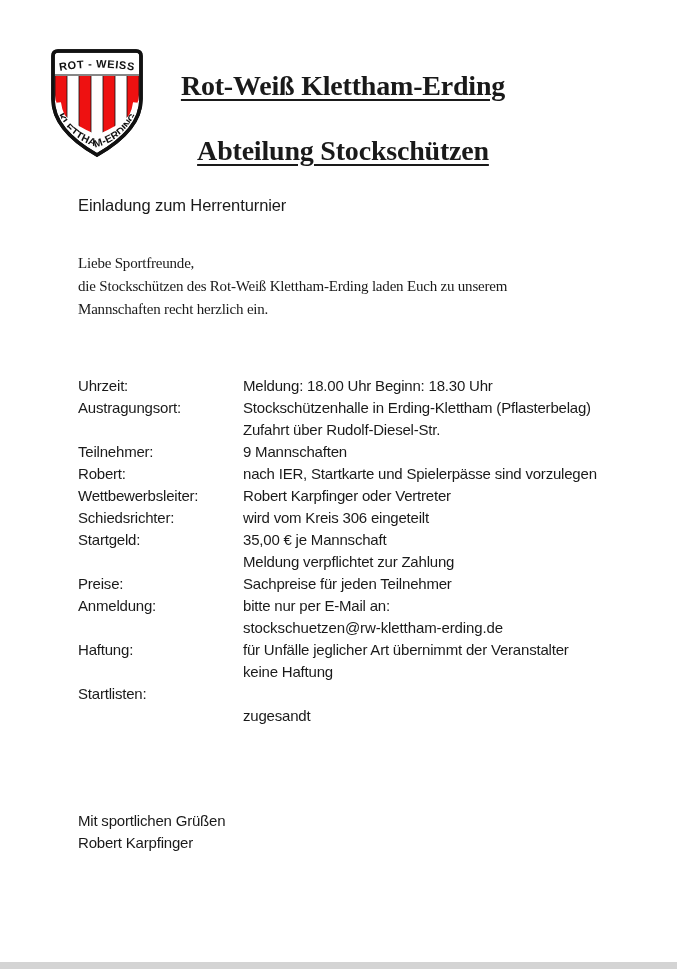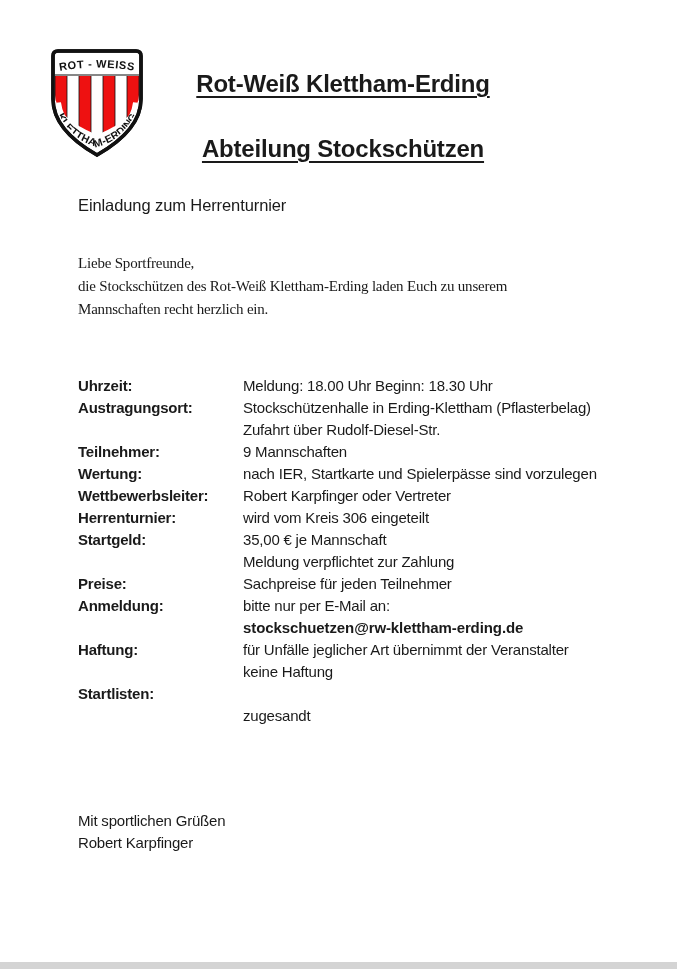--- a/index.html
+++ b/index.html
@@ -3,43 +3,43 @@
 <meta charset="utf-8">
 <style>
   html,body{margin:0;padding:0;background:#ffffff;}
   .page{
     position:relative;width:677px;height:969px;background:#ffffff;
     font-family:"Liberation Sans",sans-serif;color:#1a1a1a;overflow:hidden;
   }
   .logo{position:absolute;left:44px;top:43px;width:106px;height:120px;}
   .title{
     position:absolute;left:78px;width:530px;text-align:center;
-    font-size:24px;font-weight:bold;
+    font-size:28px;font-weight:bold;
     text-decoration:underline;text-decoration-thickness:2px;text-underline-offset:4px;
-    letter-spacing:-0.2px;white-space:nowrap;
+    letter-spacing:-0.2px;white-space:nowrap;font-family:Liberation Serif, serif;
   }
   .title-1{top:70px;}
   .title-2{top:115px;margin-top:20px;}
   .heading{
     position:absolute;top:196px;left:78px;width:530px;text-align:left;
     font-size:16.5px;letter-spacing:-0.1px;white-space:nowrap;
   }
   .body-block{
     position:absolute;top:252px;left:78px;width:540px;
     font-size:15px;line-height:23px;letter-spacing:-0.2px;font-family:Liberation Serif, serif;
   }
   .body-block div{white-space:nowrap;}
   .details{
     position:absolute;top:377px;left:78px;width:560px;
     font-size:15px;letter-spacing:-0.2px;
   }
   .detail-row{display:flex;height:22px;align-items:flex-start;}
-  .detail-row .lbl{flex:0 0 165px;white-space:nowrap;font-weight:bold;}
+  .detail-row .lbl{flex:0 0 165px;white-space:nowrap;}
   .detail-row .val{white-space:nowrap;}
-  .val.bold{font-weight:bold;letter-spacing:-0.1px;}
+  .val.bold{font-weight:normal;letter-spacing:-0.1px;}
   .closing{
     position:absolute;top:810px;left:78px;
     font-size:15px;line-height:22px;letter-spacing:-0.2px;
   }
   .bottom-bar{
     position:absolute;left:0;right:0;bottom:0;height:7px;background:#d4d4d4;
   }
 </style>
 </head>
 <body>
@@ -105,29 +105,29 @@
     </div>
     <div class="detail-row">
       <span class="lbl"></span>
       <span class="val">Zufahrt über Rudolf-Diesel-Str.</span>
     </div>
     <div class="detail-row">
       <span class="lbl">Teilnehmer:</span>
       <span class="val">9 Mannschaften</span>
     </div>
     <div class="detail-row">
-      <span class="lbl">Wertung:</span>
+      <span class="lbl">Robert:</span>
       <span class="val">nach IER, Startkarte und Spielerpässe sind vorzulegen</span>
     </div>
     <div class="detail-row">
       <span class="lbl">Wettbewerbsleiter:</span>
       <span class="val">Robert Karpfinger oder Vertreter</span>
     </div>
     <div class="detail-row">
-      <span class="lbl">Herrenturnier:</span>
+      <span class="lbl">Schiedsrichter:</span>
       <span class="val">wird vom Kreis 306 eingeteilt</span>
     </div>
     <div class="detail-row">
       <span class="lbl">Startgeld:</span>
       <span class="val">35,00 € je Mannschaft</span>
     </div>
     <div class="detail-row">
       <span class="lbl"></span>
       <span class="val">Meldung verpflichtet zur Zahlung</span>
     </div>

